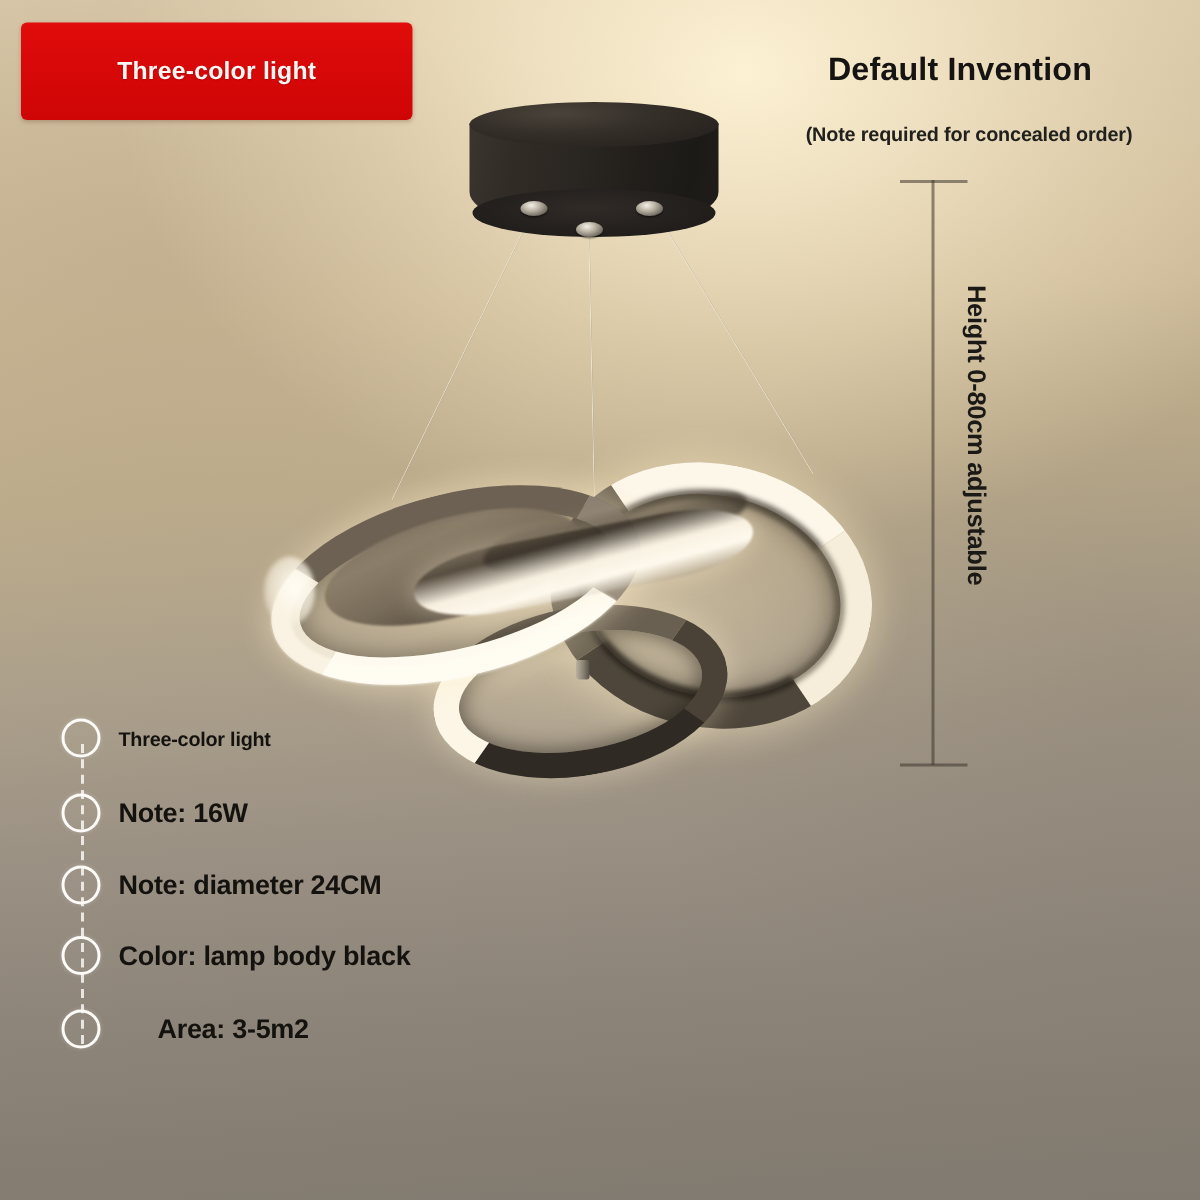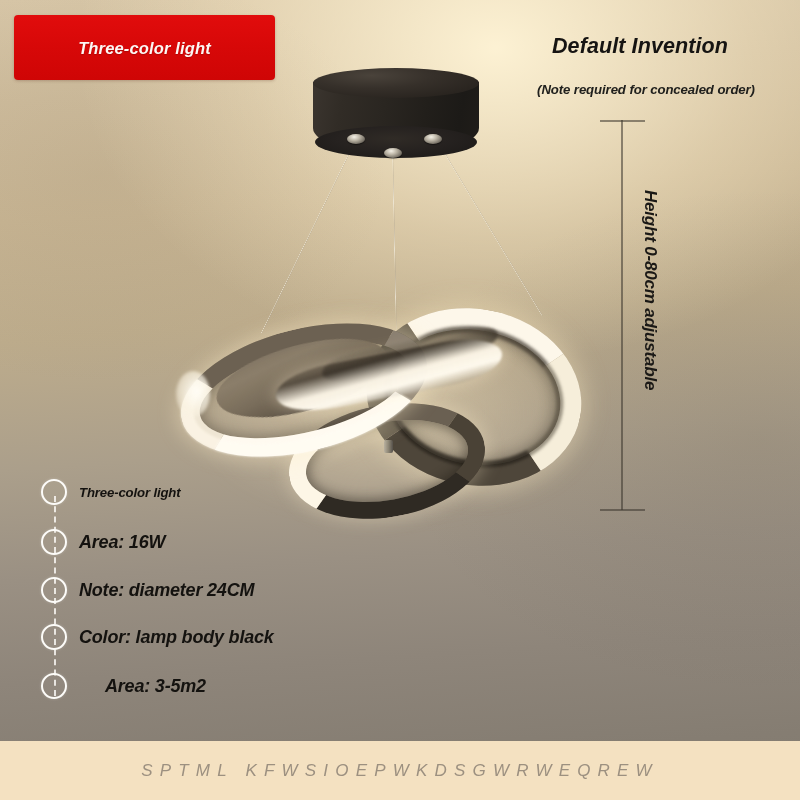--- a/index.html
+++ b/index.html
@@ -19,21 +19,20 @@
         #d7c6a7 0%,
         #cfbd9d 12%,
         #c9b694 26%,
         #bdac8c 40%,
         #ab9f8b 55%,
         #9a9083 68%,
         #8e857a 80%,
         #857d72 92%,
         #817a70 100%);
     overflow: hidden;
-    font-style: italic;
   }
 
   
   #wall-vignette {
     position: absolute; inset: 0;
     background:
       radial-gradient(ellipse 420px 300px at 12% 22%, rgba(120,105,85,0.10) 0%, rgba(120,105,85,0) 70%),
       radial-gradient(ellipse 520px 360px at 95% 55%, rgba(90,82,70,0.14) 0%, rgba(90,82,70,0) 70%);
     pointer-events: none;
   }
@@ -419,36 +418,33 @@
   <div id="spec-list">
     <div id="spec-connector"></div>
 
     <div class="spec-item" id="spec-0">
       <div class="spec-bullet"></div>
       <div class="spec-text small">Three-color light</div>
     </div>
 
     <div class="spec-item" id="spec-1">
       <div class="spec-bullet"></div>
-      <div class="spec-text large">Area: 16W</div>
+      <div class="spec-text large">Note: 16W</div>
     </div>
 
     <div class="spec-item" id="spec-2">
       <div class="spec-bullet"></div>
       <div class="spec-text large">Note: diameter 24CM</div>
     </div>
 
     <div class="spec-item" id="spec-3">
       <div class="spec-bullet"></div>
       <div class="spec-text large">Color: lamp body black</div>
     </div>
 
     <div class="spec-item" id="spec-4">
       <div class="spec-bullet"></div>
       <div class="spec-text large">Area: 3-5m2</div>
     </div>
   </div>
 
-  <div id="footer">
-    <div id="footer-text">SPTML KFWSIOEPWKDSGWRWEQREW</div>
-  </div>
 
 </div>
 
 </body></html>

